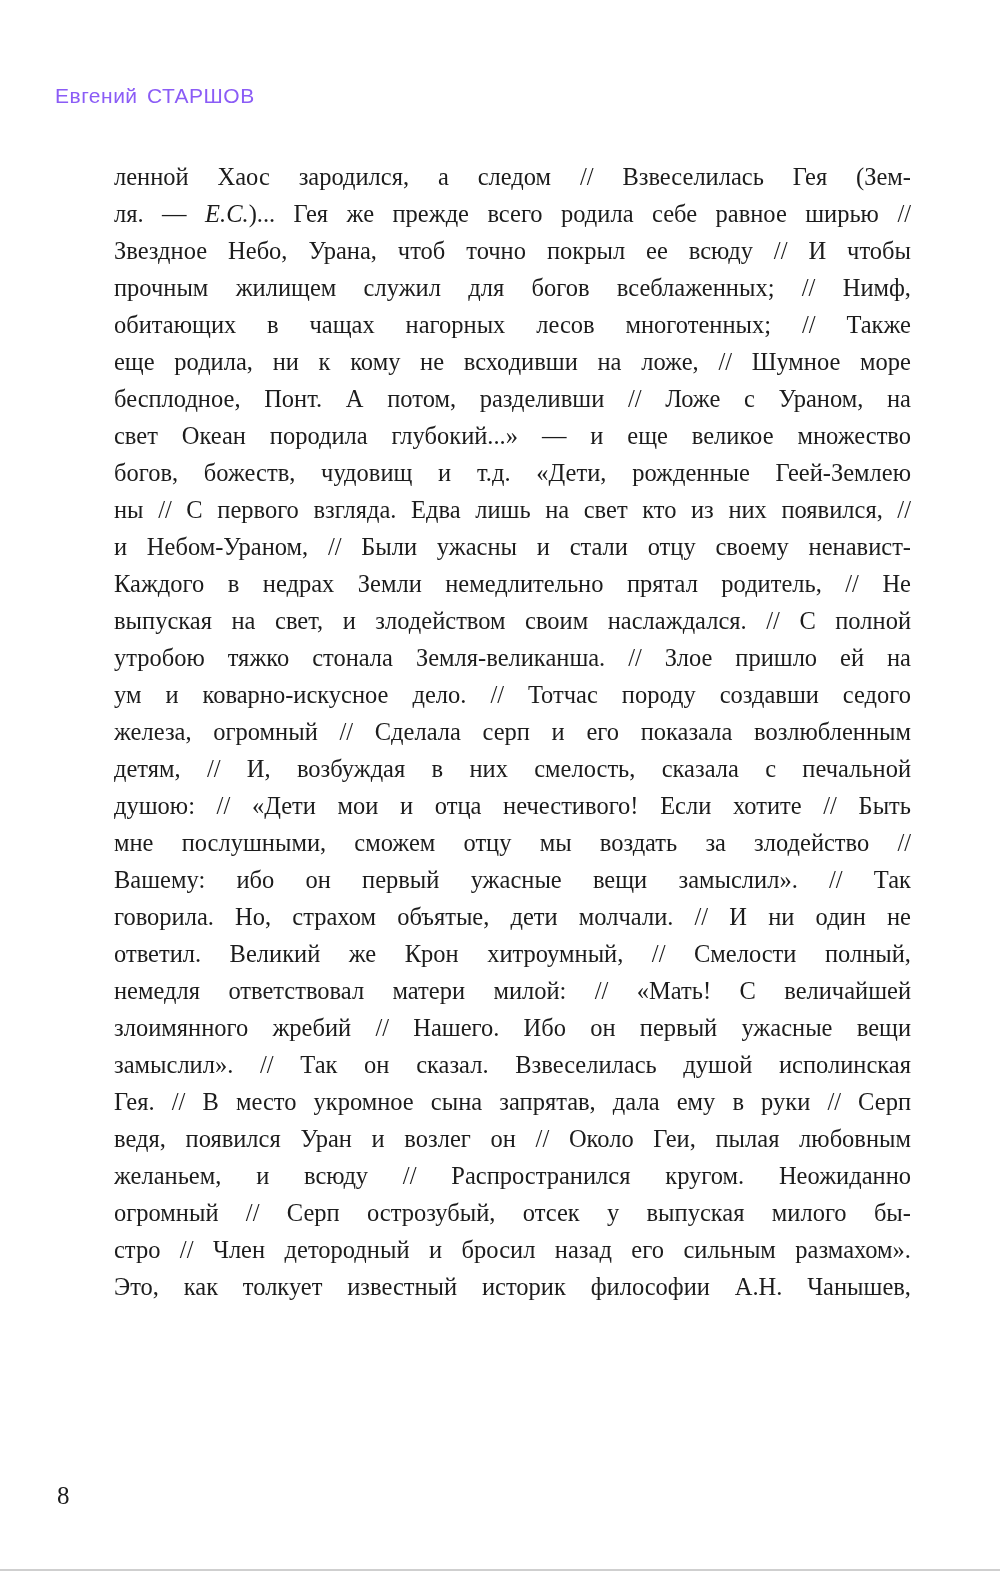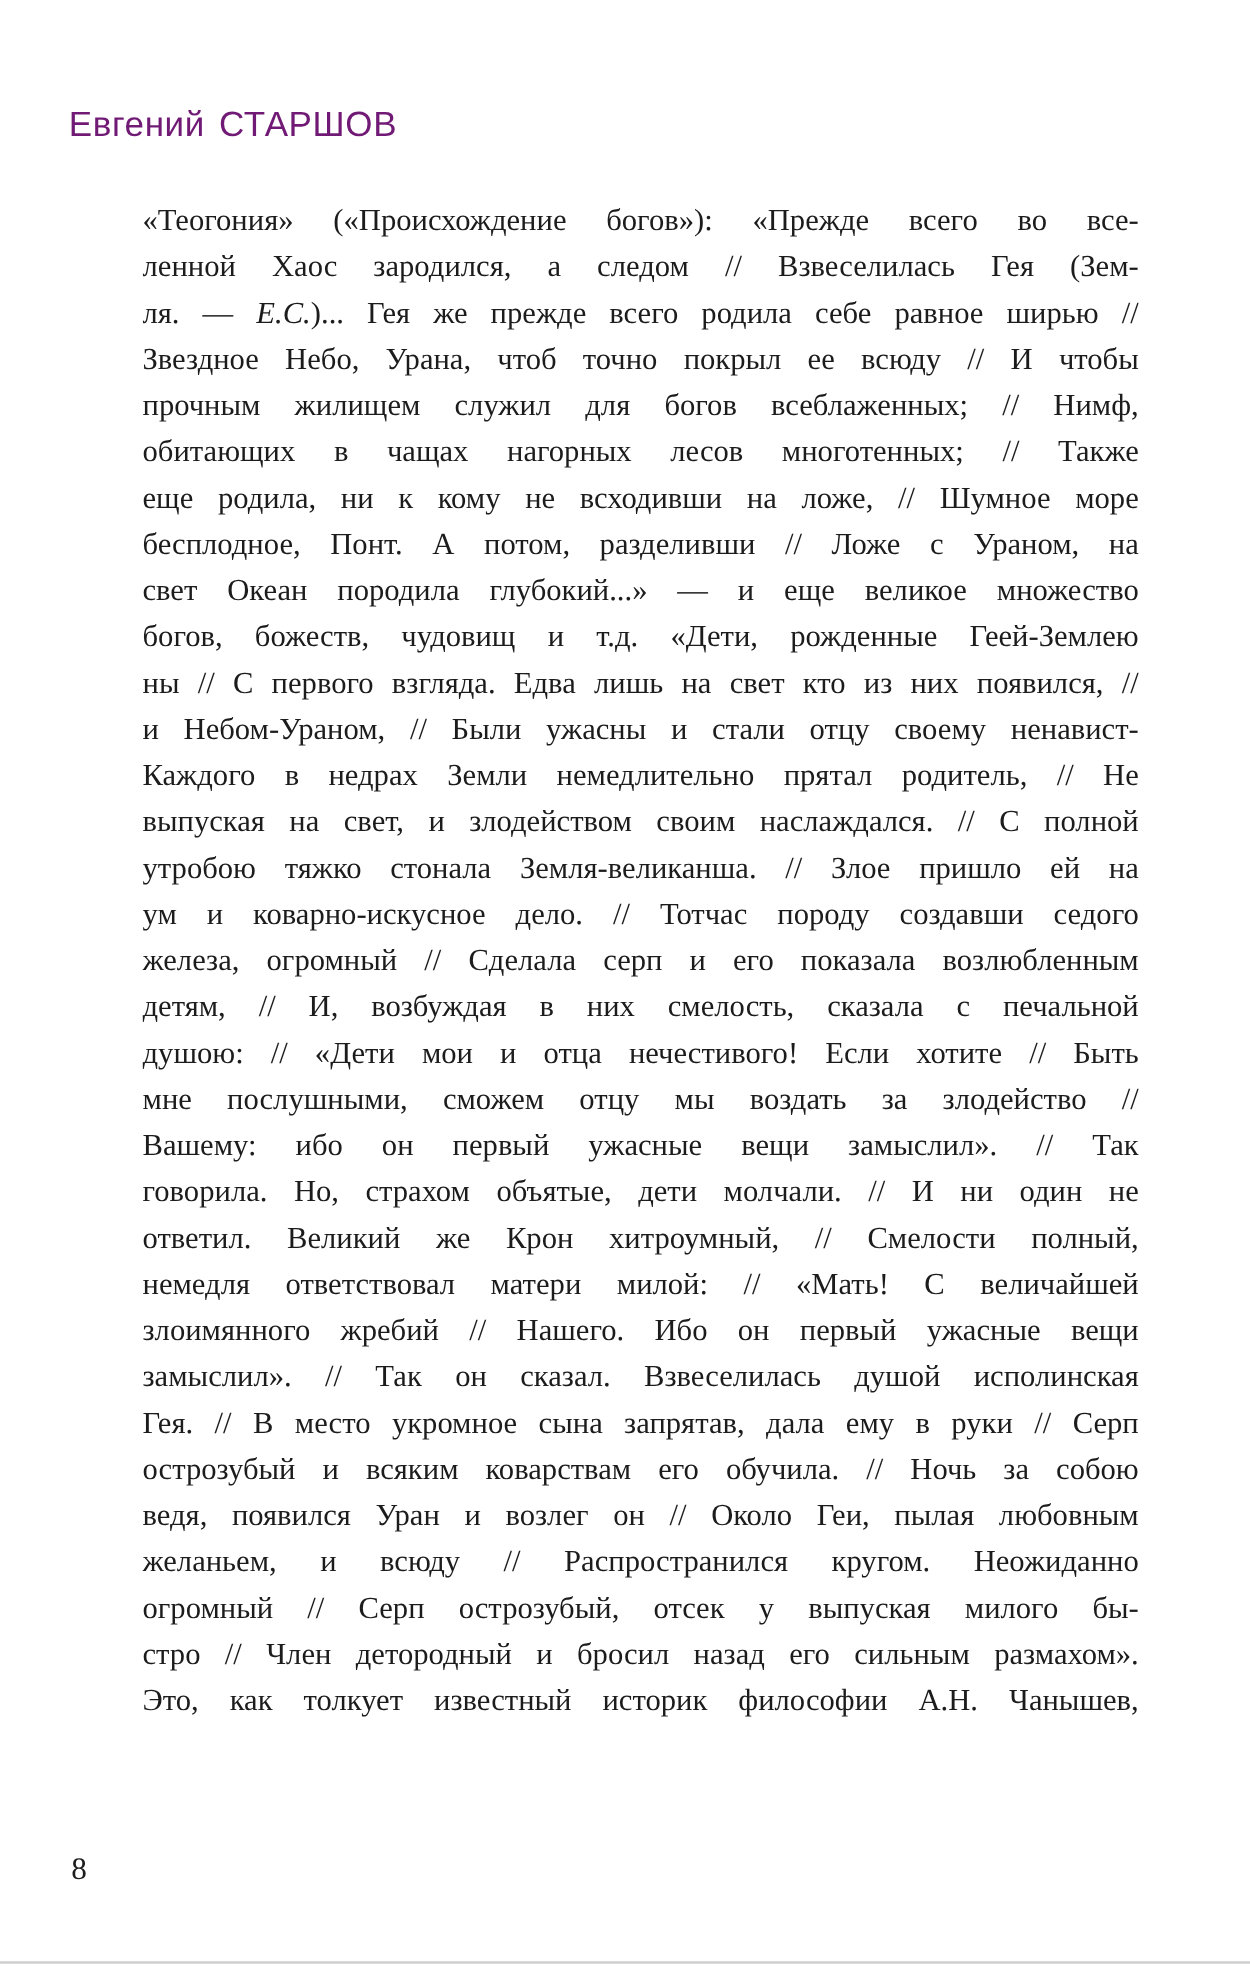--- a/index.html
+++ b/index.html
@@ -13,22 +13,22 @@
     position: relative;
     font-family: "Liberation Serif", serif;
     color: #1c1c1c;
     overflow: hidden;
   }
   .running-header {
     position: absolute;
     left: 55px;
     top: 84px;
     font-family: "Liberation Sans", sans-serif;
-    font-size: 28px;
-    color: #701a75;
+    font-size: 21px;
+    color: #8b5cf6;
     letter-spacing: 0.5px;
     word-spacing: 3px;
   }
   .body-text {
     position: absolute;
     left: 114px;
     top: 158px;
     width: 797px;
   }
   .line {
@@ -58,21 +58,20 @@
     background: #cfcfcf;
   }
 </style>
 </head>
 <body>
 
 <div class="page">
   <div class="running-header">Евгений СТАРШОВ</div>
 
   <div class="body-text">
-      <div class="line">«Теогония» («Происхождение богов»): «Прежде всего во все-</div>
       <div class="line">ленной Хаос зародился, а следом // Взвеселилась Гея (Зем-</div>
       <div class="line">ля. — <i>Е.С.</i>)... Гея же прежде всего родила себе равное ширью //</div>
       <div class="line">Звездное Небо, Урана, чтоб точно покрыл ее всюду // И чтобы</div>
       <div class="line">прочным жилищем служил для богов всеблаженных; // Нимф,</div>
       <div class="line">обитающих в чащах нагорных лесов многотенных; // Также</div>
       <div class="line">еще родила, ни к кому не всходивши на ложе, // Шумное море</div>
       <div class="line">бесплодное, Понт. А потом, разделивши // Ложе с Ураном, на</div>
       <div class="line">свет Океан породила глубокий...» — и еще великое множество</div>
       <div class="line">богов, божеств, чудовищ и т.д. «Дети, рожденные Геей-Землею</div>
       <div class="line">ны // С первого взгляда. Едва лишь на свет кто из них появился, //</div>
@@ -85,21 +84,20 @@
       <div class="line">детям, // И, возбуждая в них смелость, сказала с печальной</div>
       <div class="line">душою: // «Дети мои и отца нечестивого! Если хотите // Быть</div>
       <div class="line">мне послушными, сможем отцу мы воздать за злодейство //</div>
       <div class="line">Вашему: ибо он первый ужасные вещи замыслил». // Так</div>
       <div class="line">говорила. Но, страхом объятые, дети молчали. // И ни один не</div>
       <div class="line">ответил. Великий же Крон хитроумный, // Смелости полный,</div>
       <div class="line">немедля ответствовал матери милой: // «Мать! С величайшей</div>
       <div class="line">злоимянного жребий // Нашего. Ибо он первый ужасные вещи</div>
       <div class="line">замыслил». // Так он сказал. Взвеселилась душой исполинская</div>
       <div class="line">Гея. // В место укромное сына запрятав, дала ему в руки // Серп</div>
-      <div class="line">острозубый и всяким коварствам его обучила. // Ночь за собою</div>
       <div class="line">ведя, появился Уран и возлег он // Около Геи, пылая любовным</div>
       <div class="line">желаньем, и всюду // Распространился кругом. Неожиданно</div>
       <div class="line">огромный // Серп острозубый, отсек у выпуская милого бы-</div>
       <div class="line">стро // Член детородный и бросил назад его сильным размахом».</div>
       <div class="line">Это, как толкует известный историк философии А.Н. Чанышев,</div>
     </div>
 
   <div class="page-number">8</div>
 
   <div class="scan-edge"></div>

